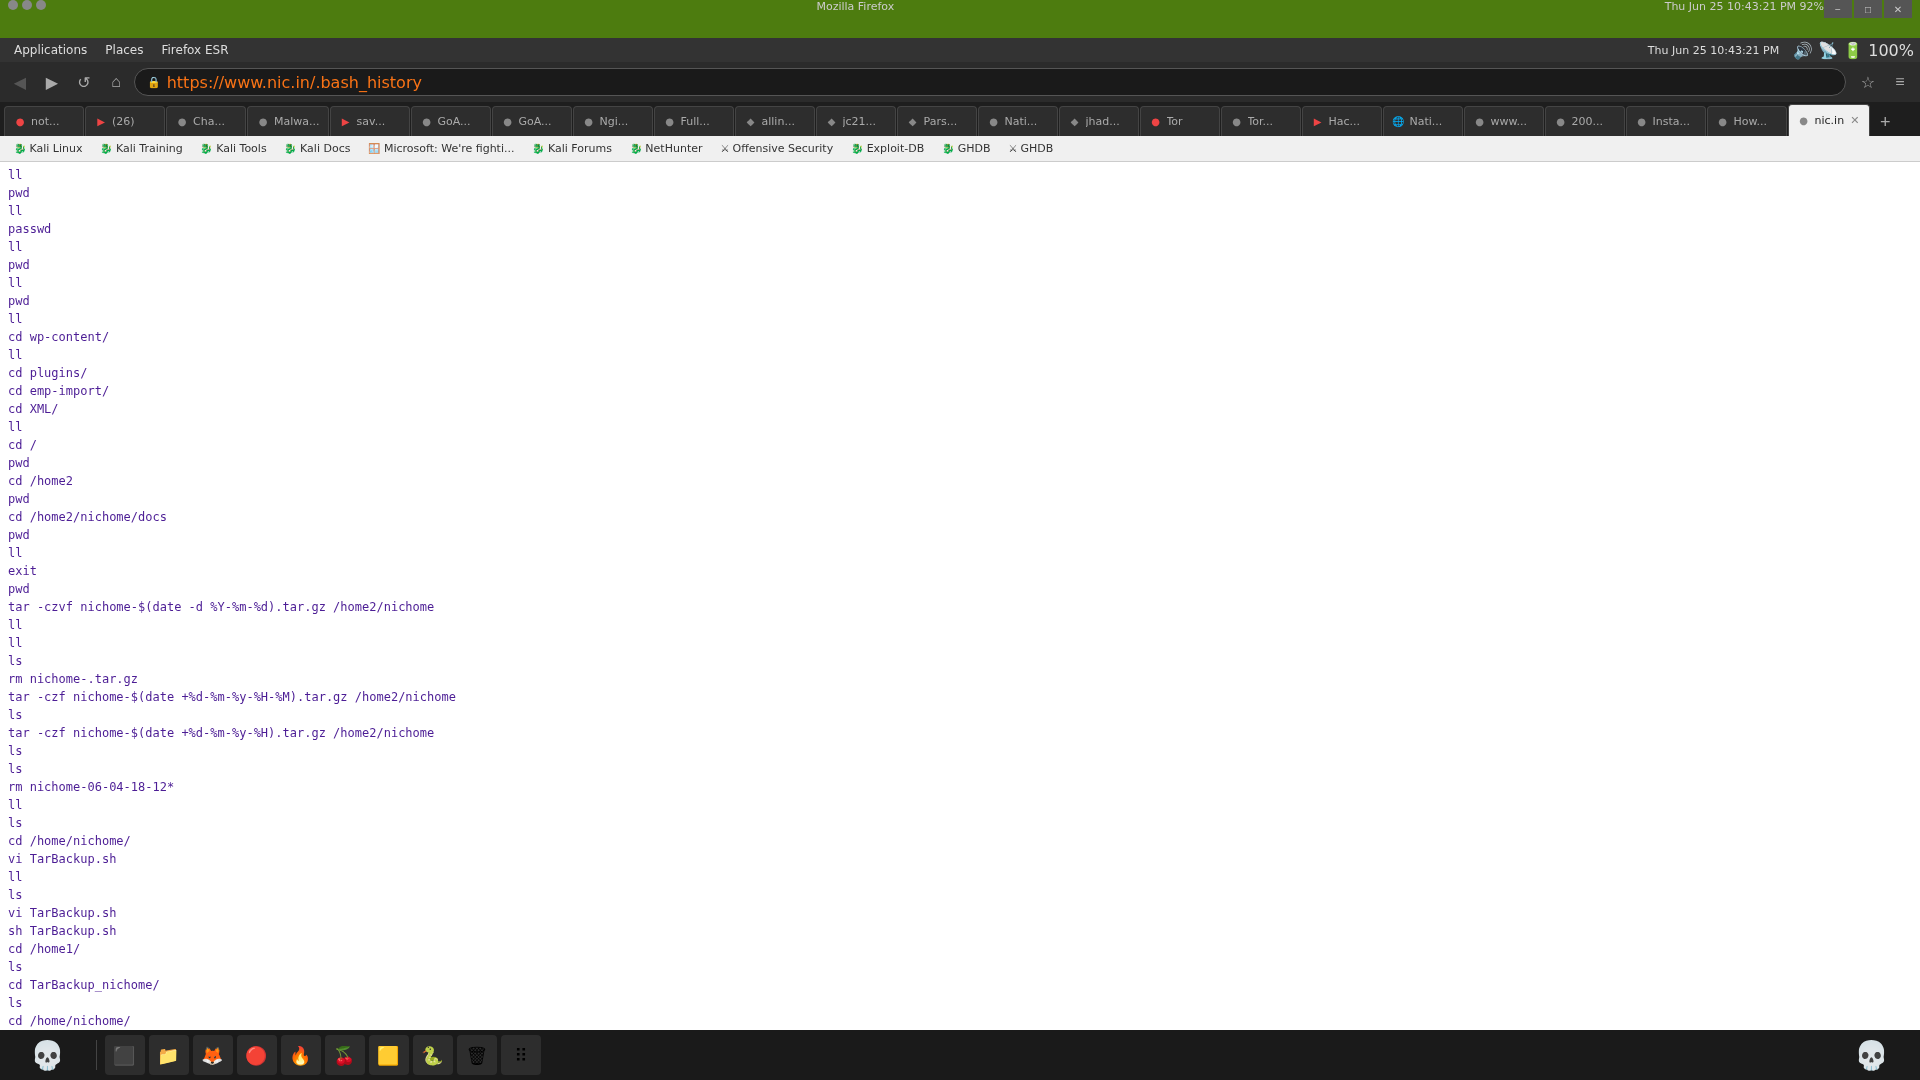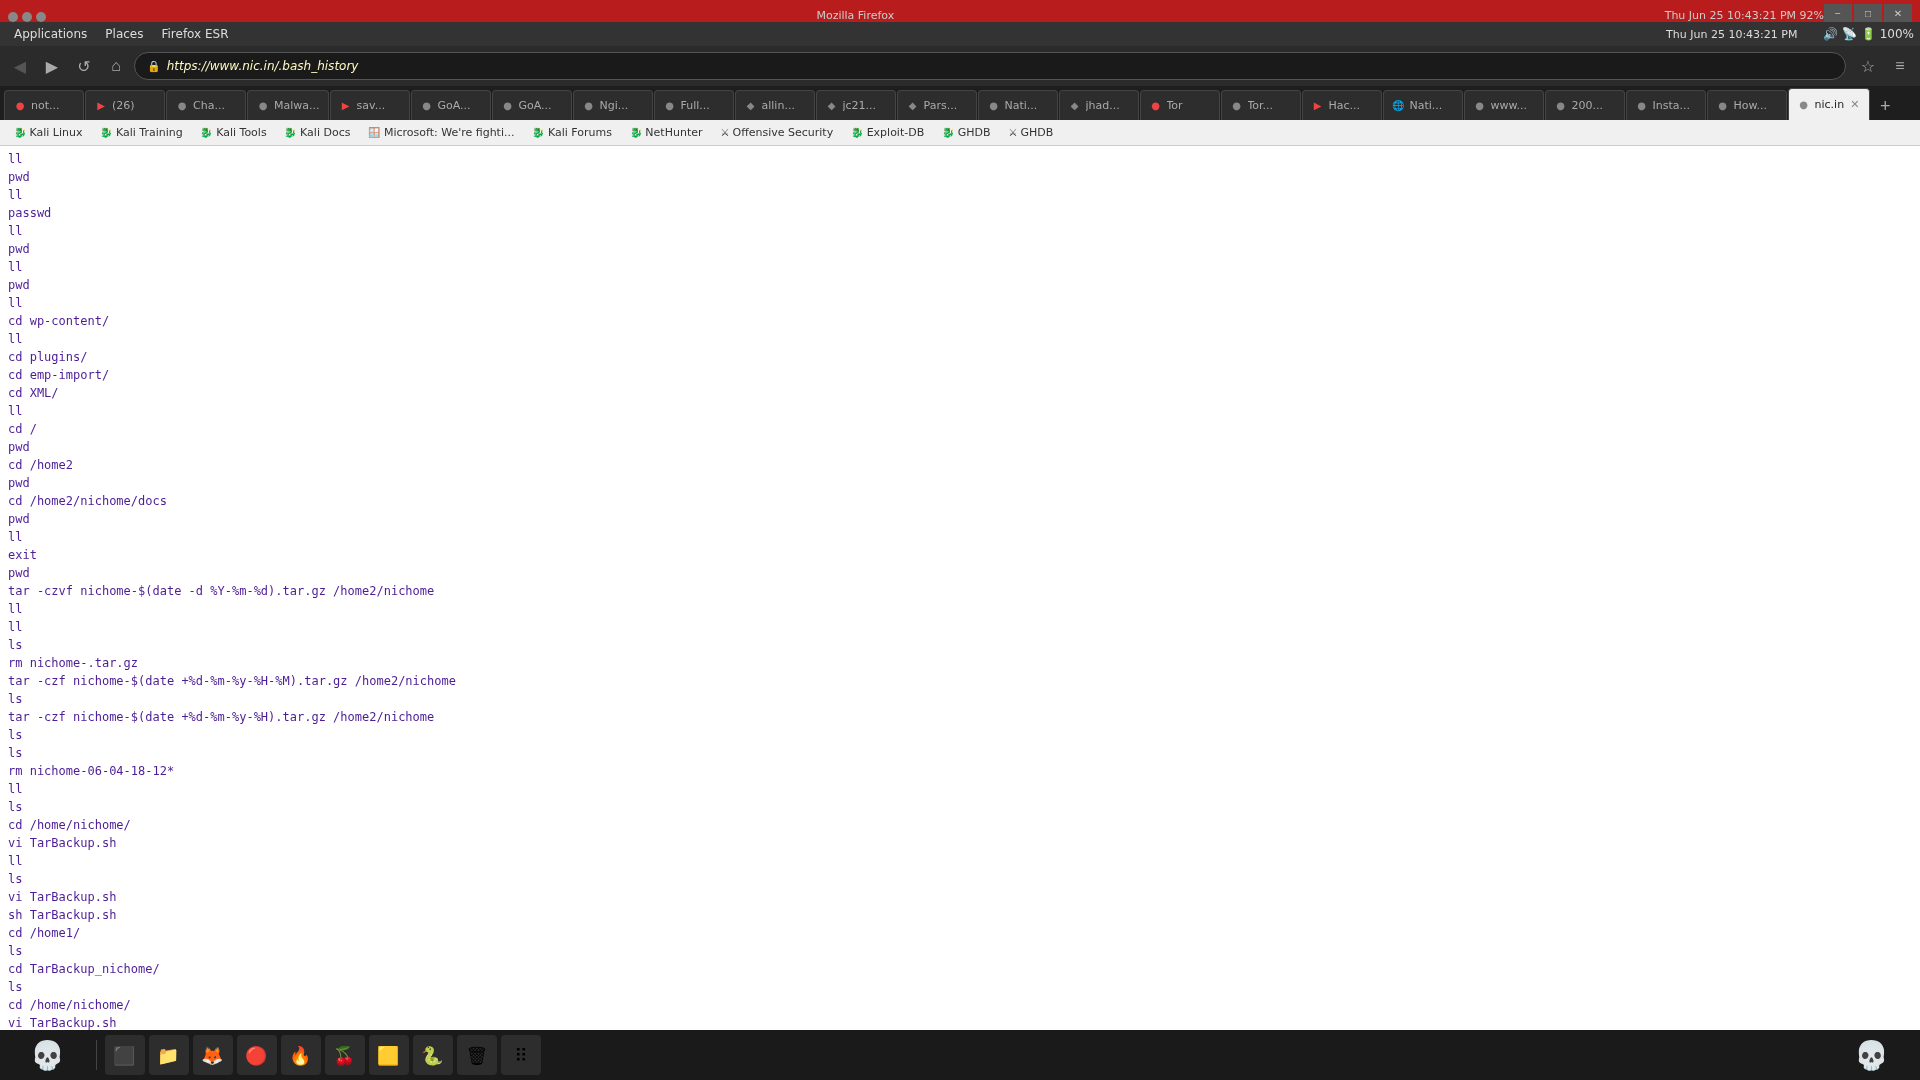--- a/index.html
+++ b/index.html
@@ -1,23 +1,23 @@
 <!DOCTYPE html>
 <html><head>
   <meta charset="utf-8">
   <style>
     * { margin: 0; padding: 0; box-sizing: border-box; }
     body { width: 1920px; height: 1080px; background: #fff; font-family: 'DejaVu Sans', Arial, sans-serif; font-size: 12px; overflow: hidden; }
 
     
     #titlebar {
-      height: 22px;
-      background: #b91c1c;
-      display: flex;
-      align-items: flex-end;
+      height: 38px;
+      background: #4d7c0f;
+      display: flex;
+      align-items: flex-start;
       justify-content: space-between;
       padding: 0 8px;
       color: #ccc;
       font-size: 11px;
     }
     #titlebar .left-dots { display: flex; gap: 4px; }
     #titlebar .dot { width: 10px; height: 10px; border-radius: 50%; background: #888; }
     #titlebar .title { flex: 1; text-align: center; }
     #titlebar .win-controls { display: flex; gap: 2px; }
     #titlebar .win-btn { width: 28px; height: 18px; background: #555; border: none; color: #ccc; font-size: 10px; cursor: pointer; display: flex; align-items: center; justify-content: center; }
@@ -28,21 +28,21 @@
       background: #333;
       display: flex;
       align-items: center;
       padding: 12px 6px;
       gap: 2px;
       color: #ddd;
       font-size: 12px;
     }
     .menu-item { padding: 2px 8px; cursor: pointer; border-radius: 2px; }
     #menubar .datetime { margin-left: auto; color: #ddd; font-size: 11px; }
-    #menubar .sys-icons { display: flex; align-items: center; gap: 6px; margin-left: 24px; font-size: 12px; }
+    #menubar .sys-icons { display: flex; align-items: center; gap: 6px; margin-left: 12px; font-size: 16px; }
 
     
     #browser-toolbar {
       height: 40px;
       background: #2b2b2b;
       display: flex;
       align-items: center;
       padding: 0 6px;
       gap: 4px;
     }
@@ -60,21 +60,21 @@
       background: #1a1a1a;
       border: 1px solid #555;
       border-radius: 14px;
       color: #ccc;
       font-size: 12px;
       padding: 0 12px;
       display: flex;
       align-items: center;
     }
     .addr-icon { color: #888; margin-right: 6px; font-size: 11px; }
-    .addr-text { color: #fef9c3; font-size: 12px; font-style: italic; }
+    .addr-text { color: #f97316; font-size: 16px; }
     .toolbar-right { display: flex; gap: 4px; align-items: center; margin-left: 4px; }
 
     
     #tabs-bar {
       height: 34px;
       background: #1e1e1e;
       display: flex;
       align-items: flex-end;
       padding: 0 4px;
       overflow: hidden;

